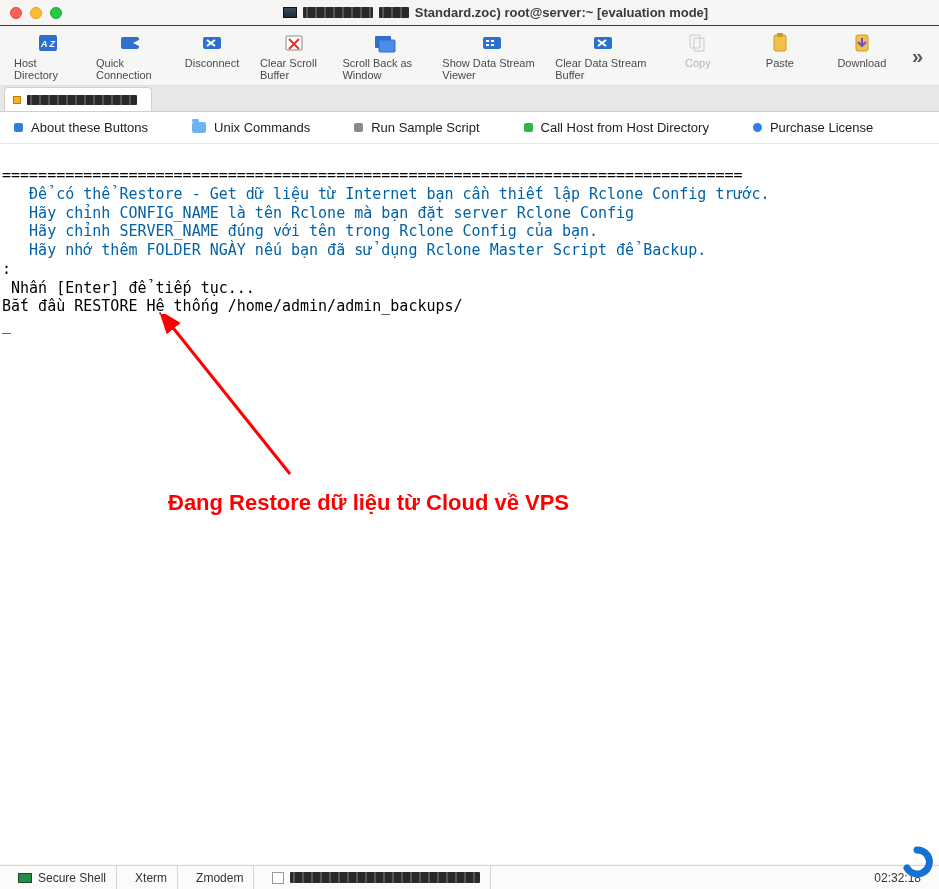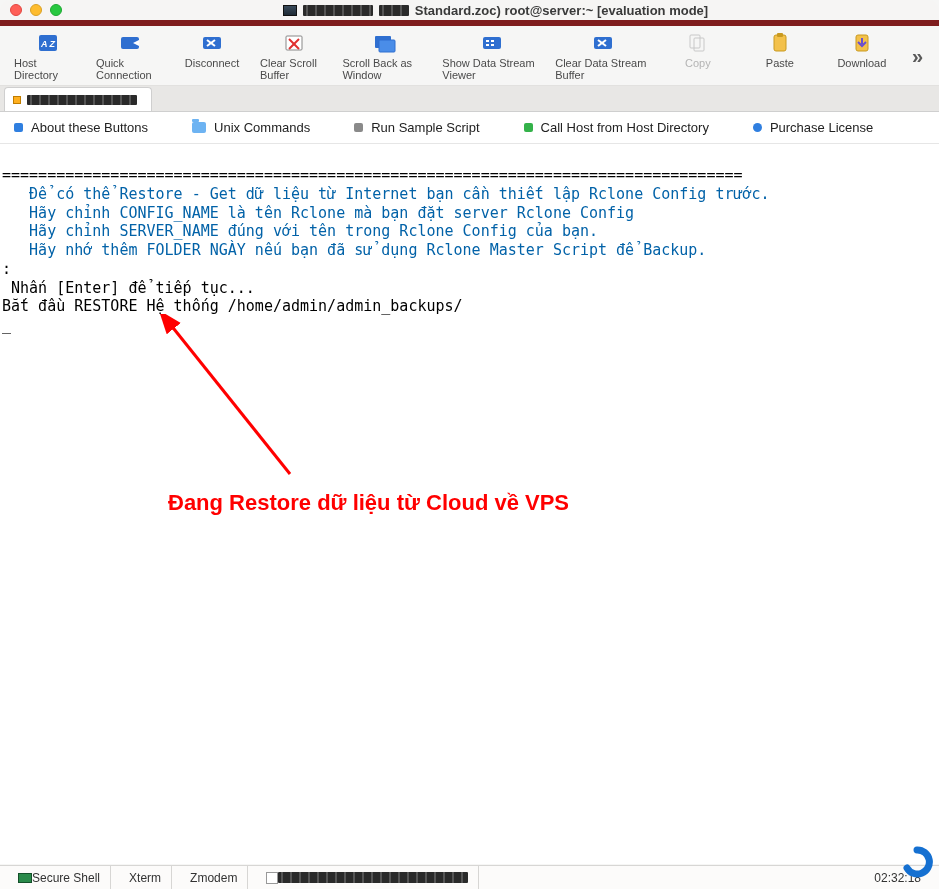--- a/index.html
+++ b/index.html
@@ -14,21 +14,21 @@
 
   
   .titlebar {
     height: 26px;
     display: flex;
     align-items: center;
     padding: 4px 10px;
     background: #f6f5f4;
     border-top-left-radius: 10px;
     border-top-right-radius: 10px;
-    border-bottom: 6px solid #7f1d1d;
+    border-bottom: 1px solid #7f1d1d;
   }
   .traffic { display: flex; gap: 8px; }
   .dot { width: 12px; height: 12px; border-radius: 50%; }
   .dot.red   { background:#ff5f57; border:1px solid #e24640; }
   .dot.amber { background:#febc2e; border:1px solid #d9a126; }
   .dot.green { background:#28c840; border:1px solid #1ea932; }
   .titletext {
     flex: 1;
     text-align: center;
     font-size: 13px;
@@ -165,21 +165,21 @@
     display: flex;
     align-items: center;
     font-size: 12px;
     color: #333;
     padding: 0 8px;
     gap: 8px;
   }
   .statusbar .seg {
     padding: 0 10px;
     border-right: 1px solid #d7d6d4;
-    display:flex; align-items:center; 
+    display:flex; align-items:center; gap:6px;
     height: 100%;
   }
   .statusbar .seg:last-child { border-right:none; }
   .mon { width:14px; height:10px; background:#2a8a4a; border:1px solid #14502a; }
   .chk { width:12px; height:12px; border:1px solid #999; background:#fff; }
   .time { margin-left:auto; padding:0 10px; }
   .logo {
     position:absolute; right:6px; bottom:4px;
     font-size:30px; font-weight:700; color:#1570d1;
     font-family: Arial;

